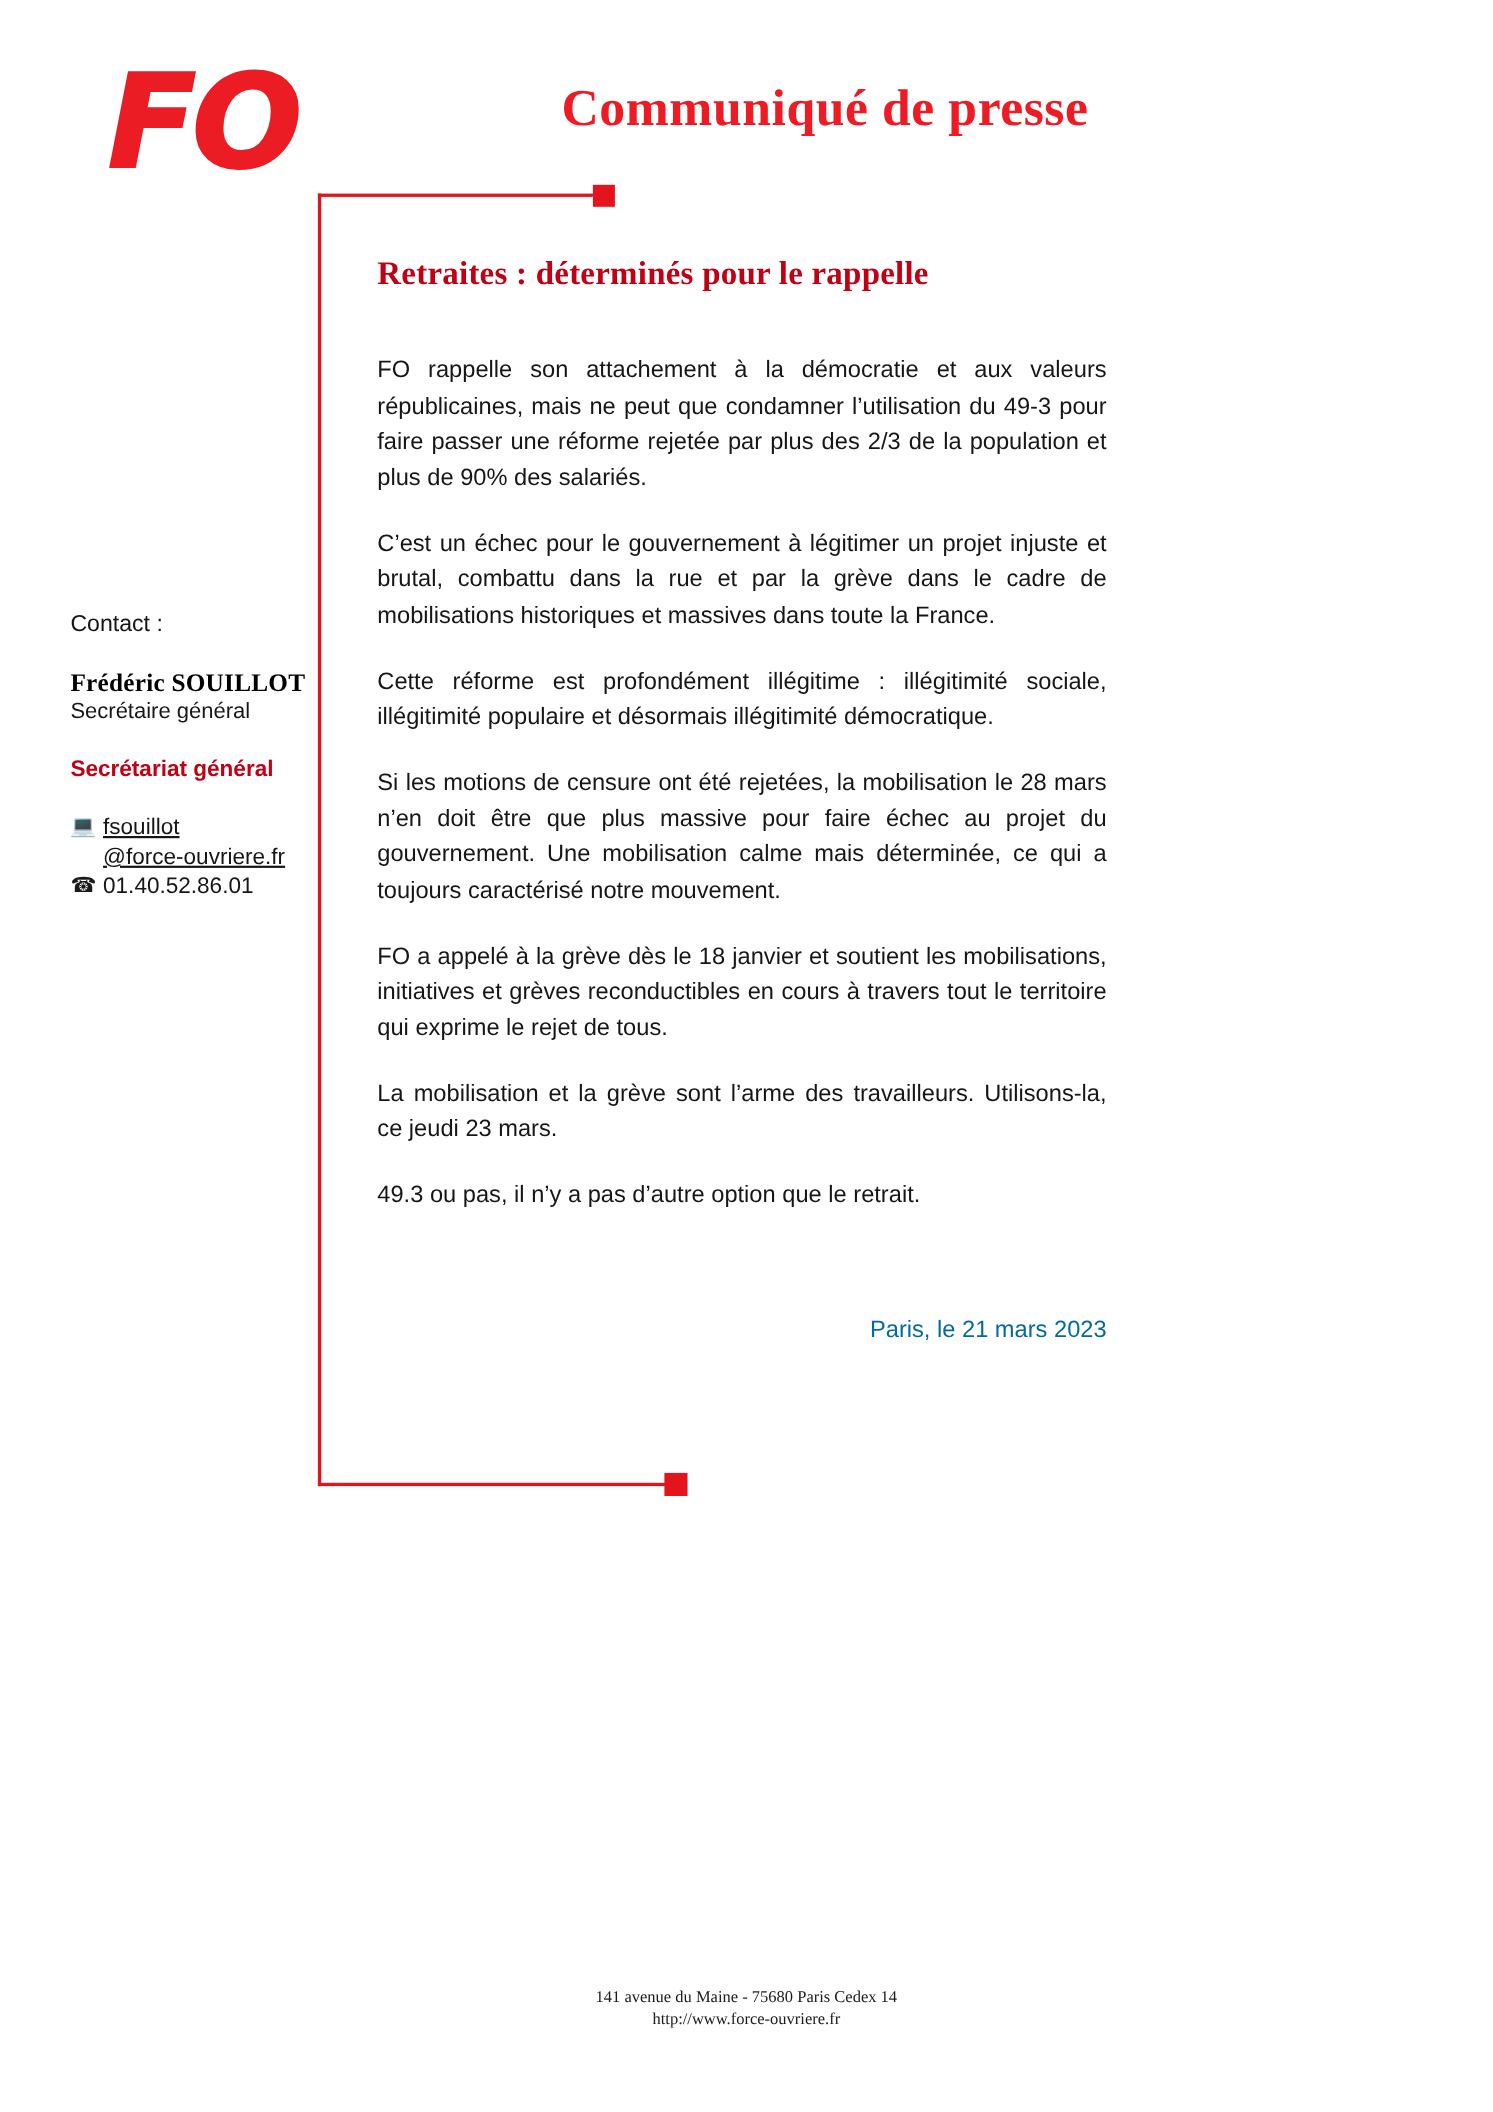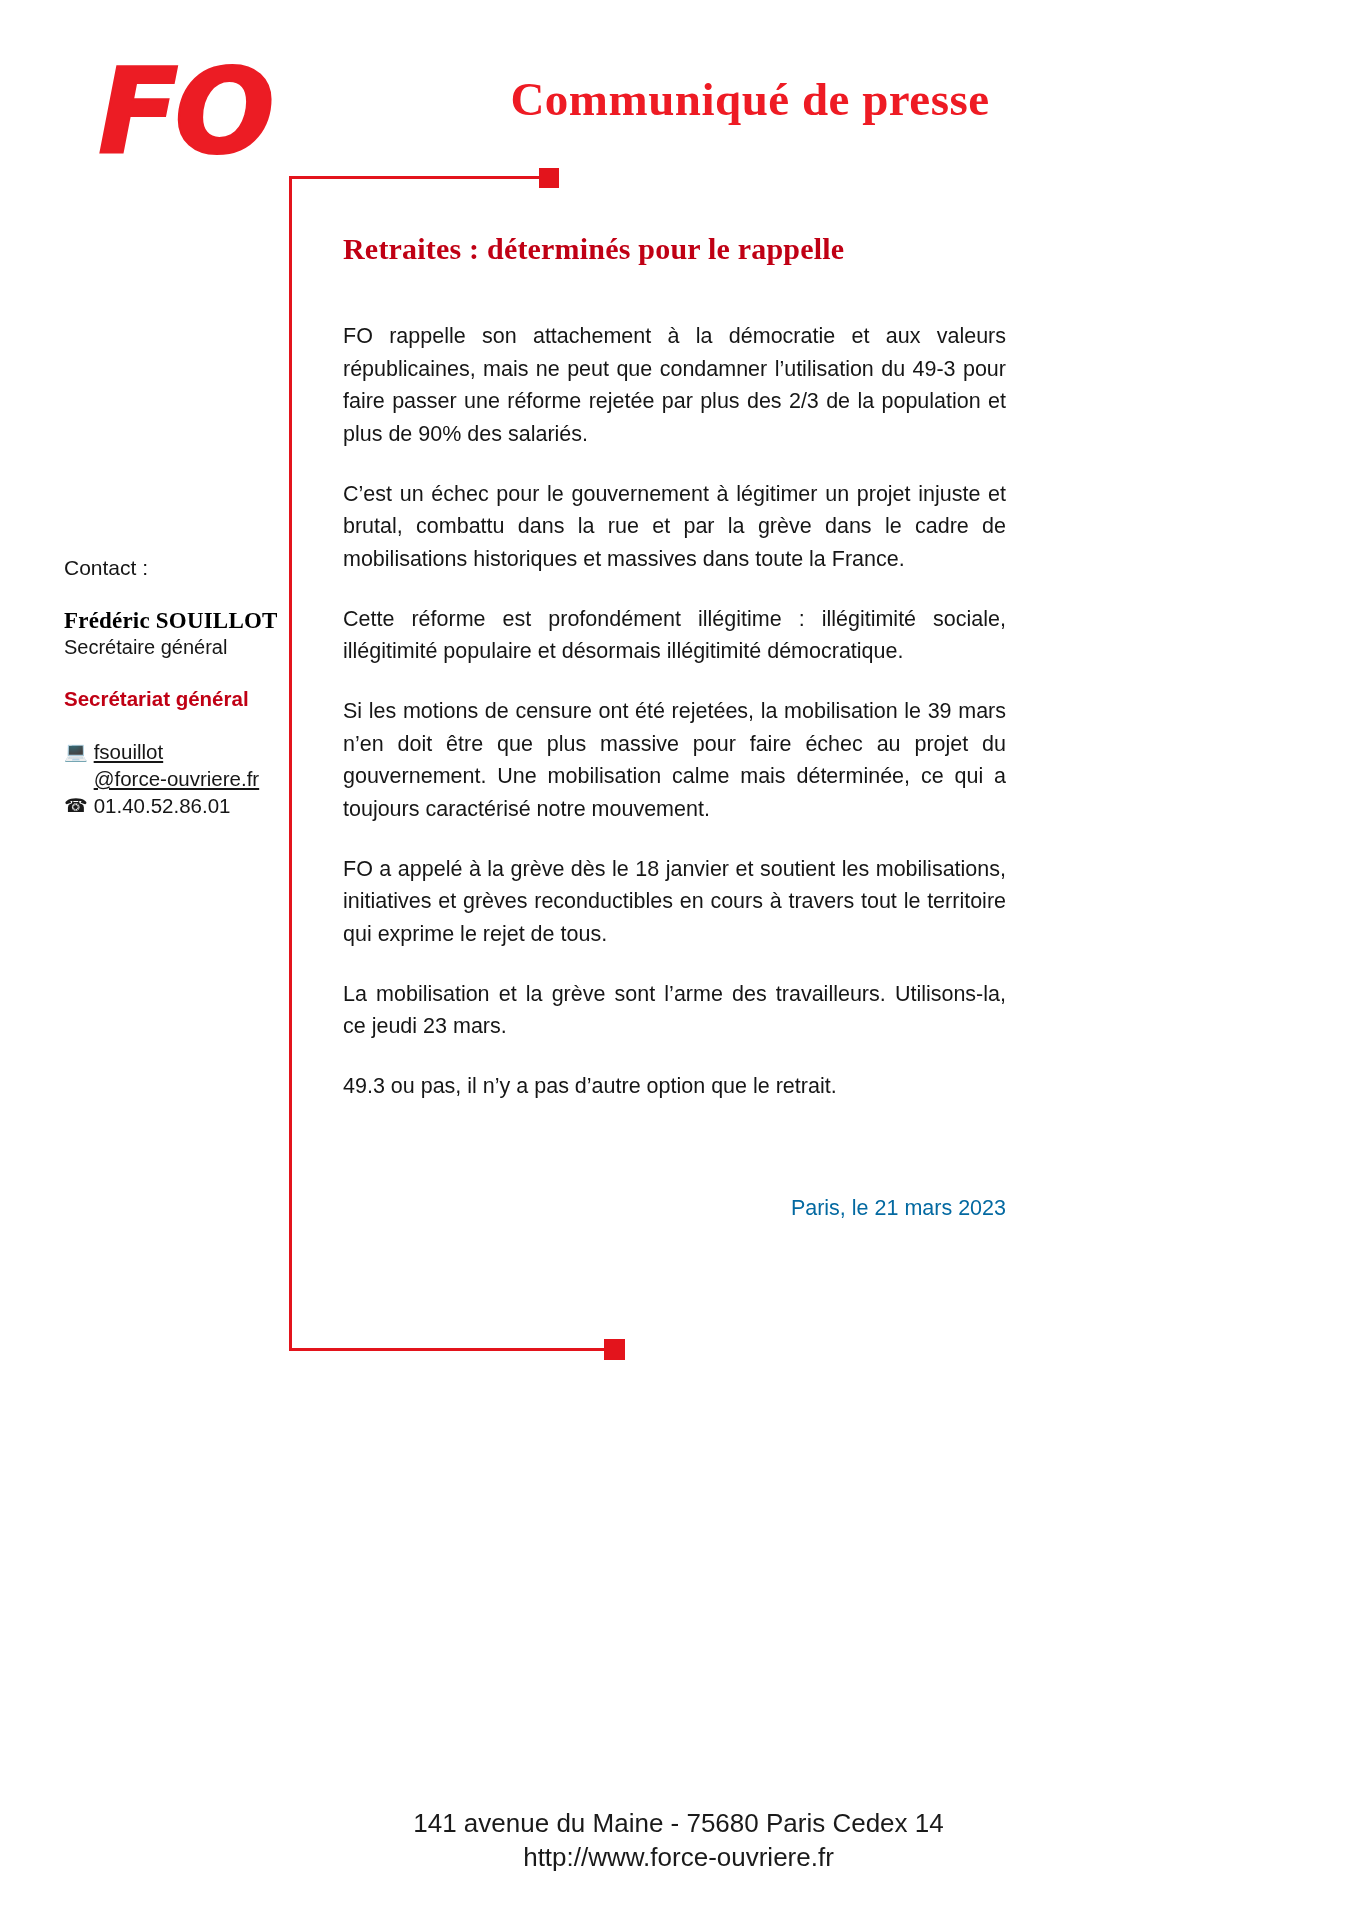--- a/index.html
+++ b/index.html
@@ -204,22 +204,22 @@
     text-align: center;
   }
   .footer-org {
     font-family: "Liberation Sans", sans-serif;
     font-weight: bold;
     font-size: 20.5px;
     color: #e23b3b;
     margin-bottom: 4px;
   }
   .footer-addr, .footer-url {
-    font-family: Liberation Sans, sans-serif;
-    font-size: 26px;
+    font-family: Liberation Serif, serif;
+    font-size: 15px;
     color: #1a1a1a;
     margin-bottom: 3px;
   }
 </style>
 </head>
 <body>
 
 <div class="page">
 
   <div class="logo">
@@ -232,21 +232,21 @@
   <div class="bracket-sq-top"></div>
   <div class="bracket-vline"></div>
   <div class="bracket-bottom-arm"></div>
   <div class="bracket-sq-bottom"></div>
 
   <div class="content">
     <h2 class="section-heading">Retraites : déterminés pour le rappelle</h2>
     <p class="para">FO rappelle son attachement à la démocratie et aux valeurs républicaines, mais ne peut que condamner l’utilisation du 49-3 pour faire passer une réforme rejetée par plus des 2/3 de la population et plus de 90% des salariés.</p>
     <p class="para">C’est un échec pour le gouvernement à légitimer un projet injuste et brutal, combattu dans la rue et par la grève dans le cadre de mobilisations historiques et massives dans toute la France.</p>
     <p class="para">Cette réforme est profondément illégitime : illégitimité sociale, illégitimité populaire et désormais illégitimité démocratique.</p>
-    <p class="para">Si les motions de censure ont été rejetées, la mobilisation le 39 mars n’en doit être que plus massive pour faire échec au projet du gouvernement. Une mobilisation calme mais déterminée, ce qui a toujours caractérisé notre mouvement.</p>
+    <p class="para">Si les motions de censure ont été rejetées, la mobilisation le 28 mars n’en doit être que plus massive pour faire échec au projet du gouvernement. Une mobilisation calme mais déterminée, ce qui a toujours caractérisé notre mouvement.</p>
     <p class="para">FO a appelé à la grève dès le 18 janvier et soutient les mobilisations, initiatives et grèves reconductibles en cours à travers tout le territoire qui exprime le rejet de tous.</p>
     <p class="para">La mobilisation et la grève sont l’arme des travailleurs. Utilisons-la, ce jeudi 23 mars.</p>
     <p class="para">49.3 ou pas, il n’y a pas d’autre option que le retrait.</p>
   </div>
 
   <div class="date-line">Paris, le 21 mars 2023</div>
 
   <div class="contact">
     <div class="contact-label">Contact :</div>
     <div class="contact-name">Frédéric SOUILLOT</div>

